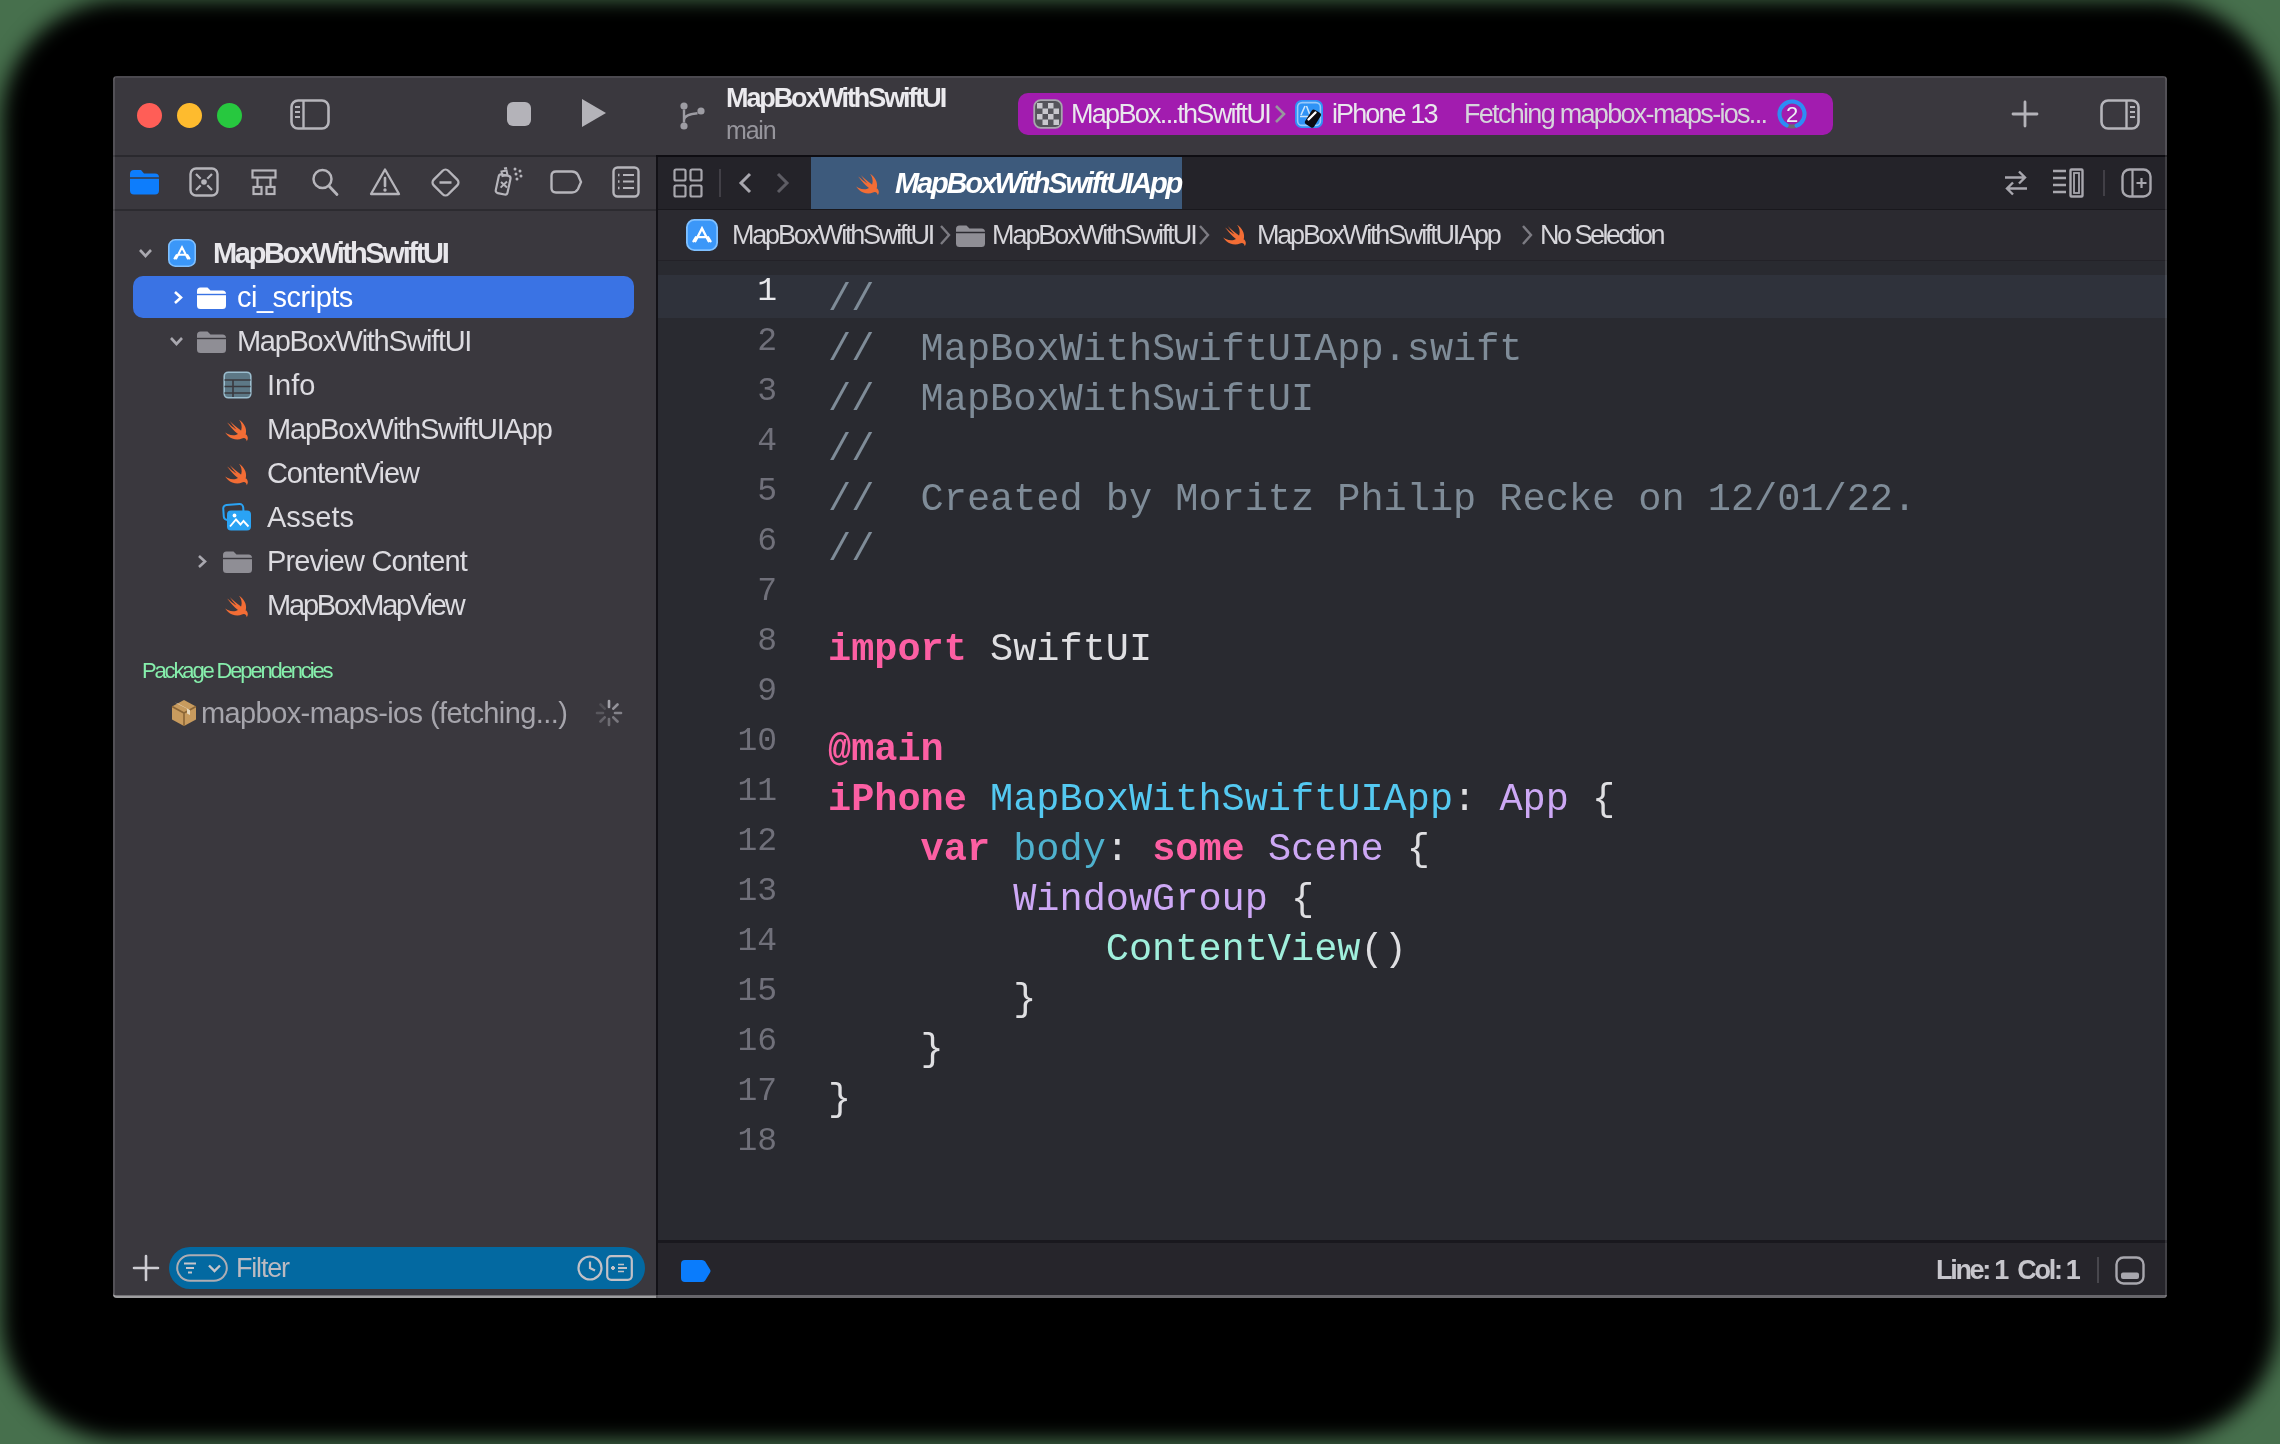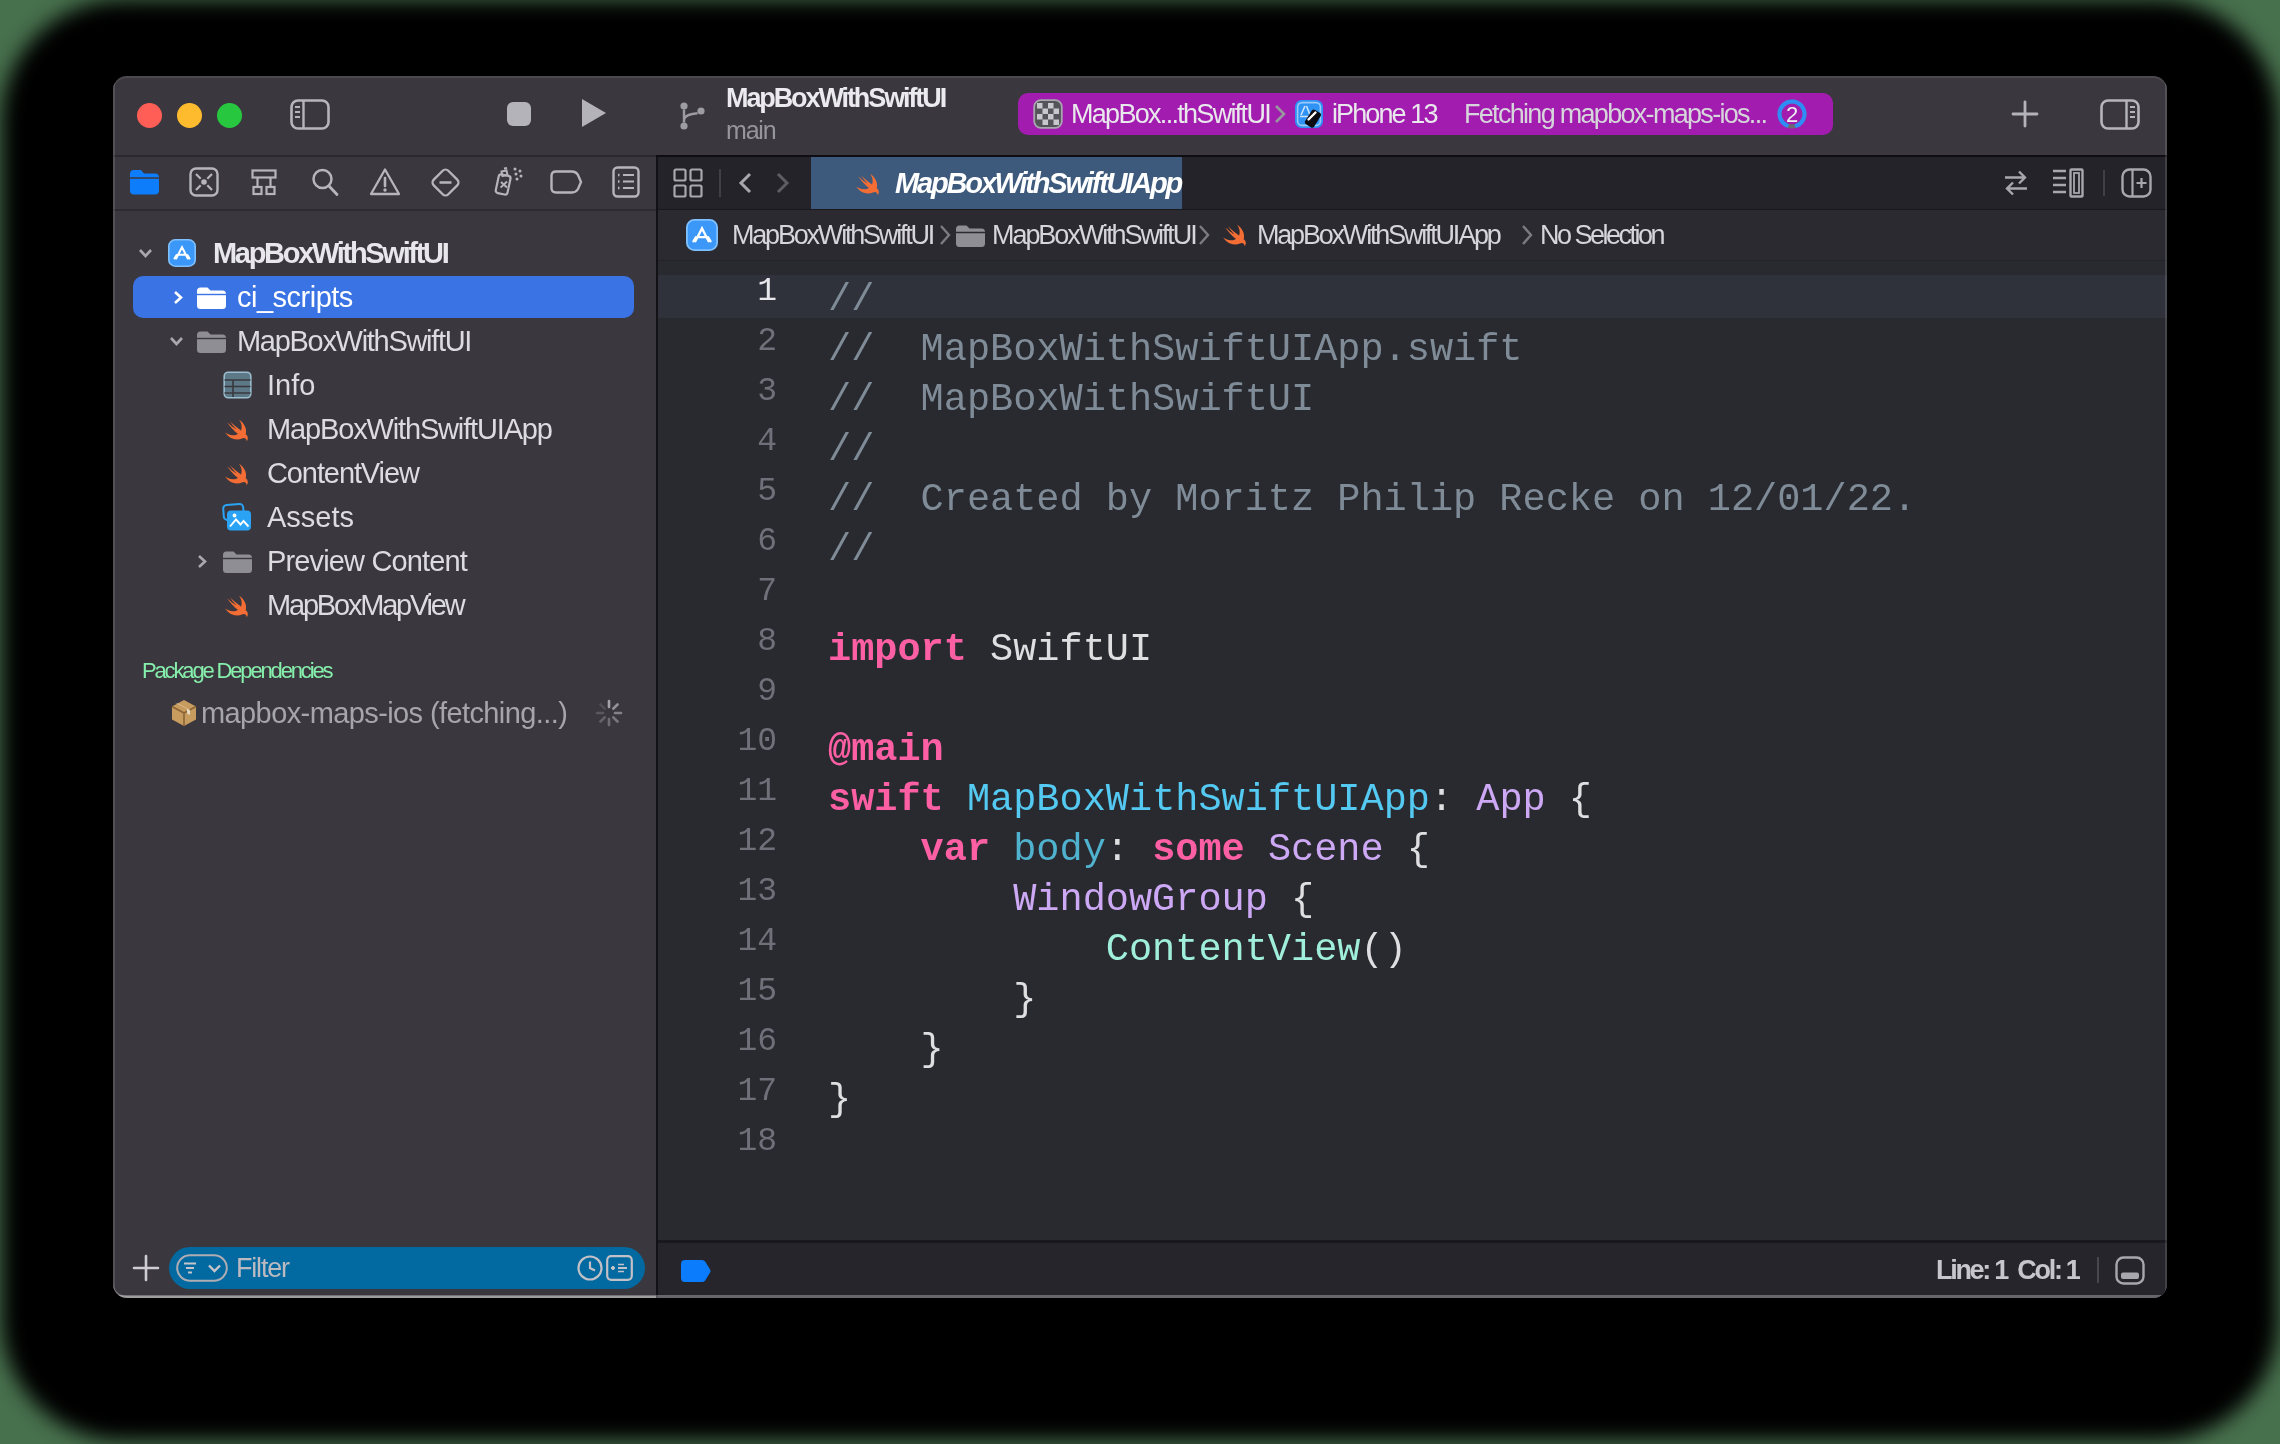--- a/index.html
+++ b/index.html
@@ -1,17 +1,17 @@
 <!DOCTYPE html>
 <html><head><meta charset="utf-8">
 <style>
 html,body{margin:0;padding:0;background:#47704d;width:2280px;height:1444px;overflow:hidden}
 *{box-sizing:border-box}
 body{font-family:"Liberation Sans",sans-serif;-webkit-font-smoothing:antialiased}
-#win{position:absolute;left:113px;top:76px;width:2054px;height:1222px;background:#3a383e;border-radius:14px;overflow:hidden;box-shadow:inset 0 2px 0 rgba(255,255,255,0.09), inset 0 -2px 0 rgba(255,255,255,0.30)}
+#win{position:absolute;left:113px;top:76px;width:2054px;height:1222px;background:#3a383e;border-radius:4px;overflow:hidden;box-shadow:inset 0 2px 0 rgba(255,255,255,0.09), inset 0 -2px 0 rgba(255,255,255,0.30)}
 .a{position:absolute}
 .t{position:absolute;line-height:34px;white-space:pre}
 svg{display:block;overflow:visible}
 </style></head>
 <body>
 <div id="shadow" style="position:absolute;left:2px;top:0px;width:2276px;height:1440px;background:#000;border-radius:120px;filter:blur(10px)"></div>
 <div id="win">
 <div class="a" style="left:0;top:0;width:2px;height:1222px;background:rgba(255,255,255,.13);z-index:60"></div>
 <div class="a" style="left:2052px;top:0;width:2px;height:1222px;background:rgba(255,255,255,.13);z-index:60"></div>
 
@@ -348,21 +348,21 @@
 <pre class="a" style="left:707px;top:191px;margin:8px;font-family:'Liberation Mono',monospace;font-size:38.6px;line-height:50px;color:#dfdfe2"><span class="c">//</span>
 <span class="c">//  MapBoxWithSwiftUIApp.swift</span>
 <span class="c">//  MapBoxWithSwiftUI</span>
 <span class="c">//</span>
 <span class="c">//  Created by Moritz Philip Recke on 12/01/22.</span>
 <span class="c">//</span>
 
 <span class="k">import</span> SwiftUI
 
 <span class="k">@main</span>
-<span class="k">swift</span> <span class="ty">MapBoxWithSwiftUIApp</span>: <span class="pu">App</span> {
+<span class="k">iPhone</span> <span class="ty">MapBoxWithSwiftUIApp</span>: <span class="pu">App</span> {
     <span class="k">var</span> <span class="bd">body</span>: <span class="k">some</span> <span class="pu">Scene</span> {
         <span class="pu">WindowGroup</span> {
             <span class="mi">ContentView</span>()
         }
     }
 }
 </pre>
 
 <div class="a" style="left:545px;top:1164px;width:1509px;height:3px;background:#19181e"></div>
 <div class="a" style="left:545px;top:1167px;width:1509px;height:55px;background:#26252b"></div>

